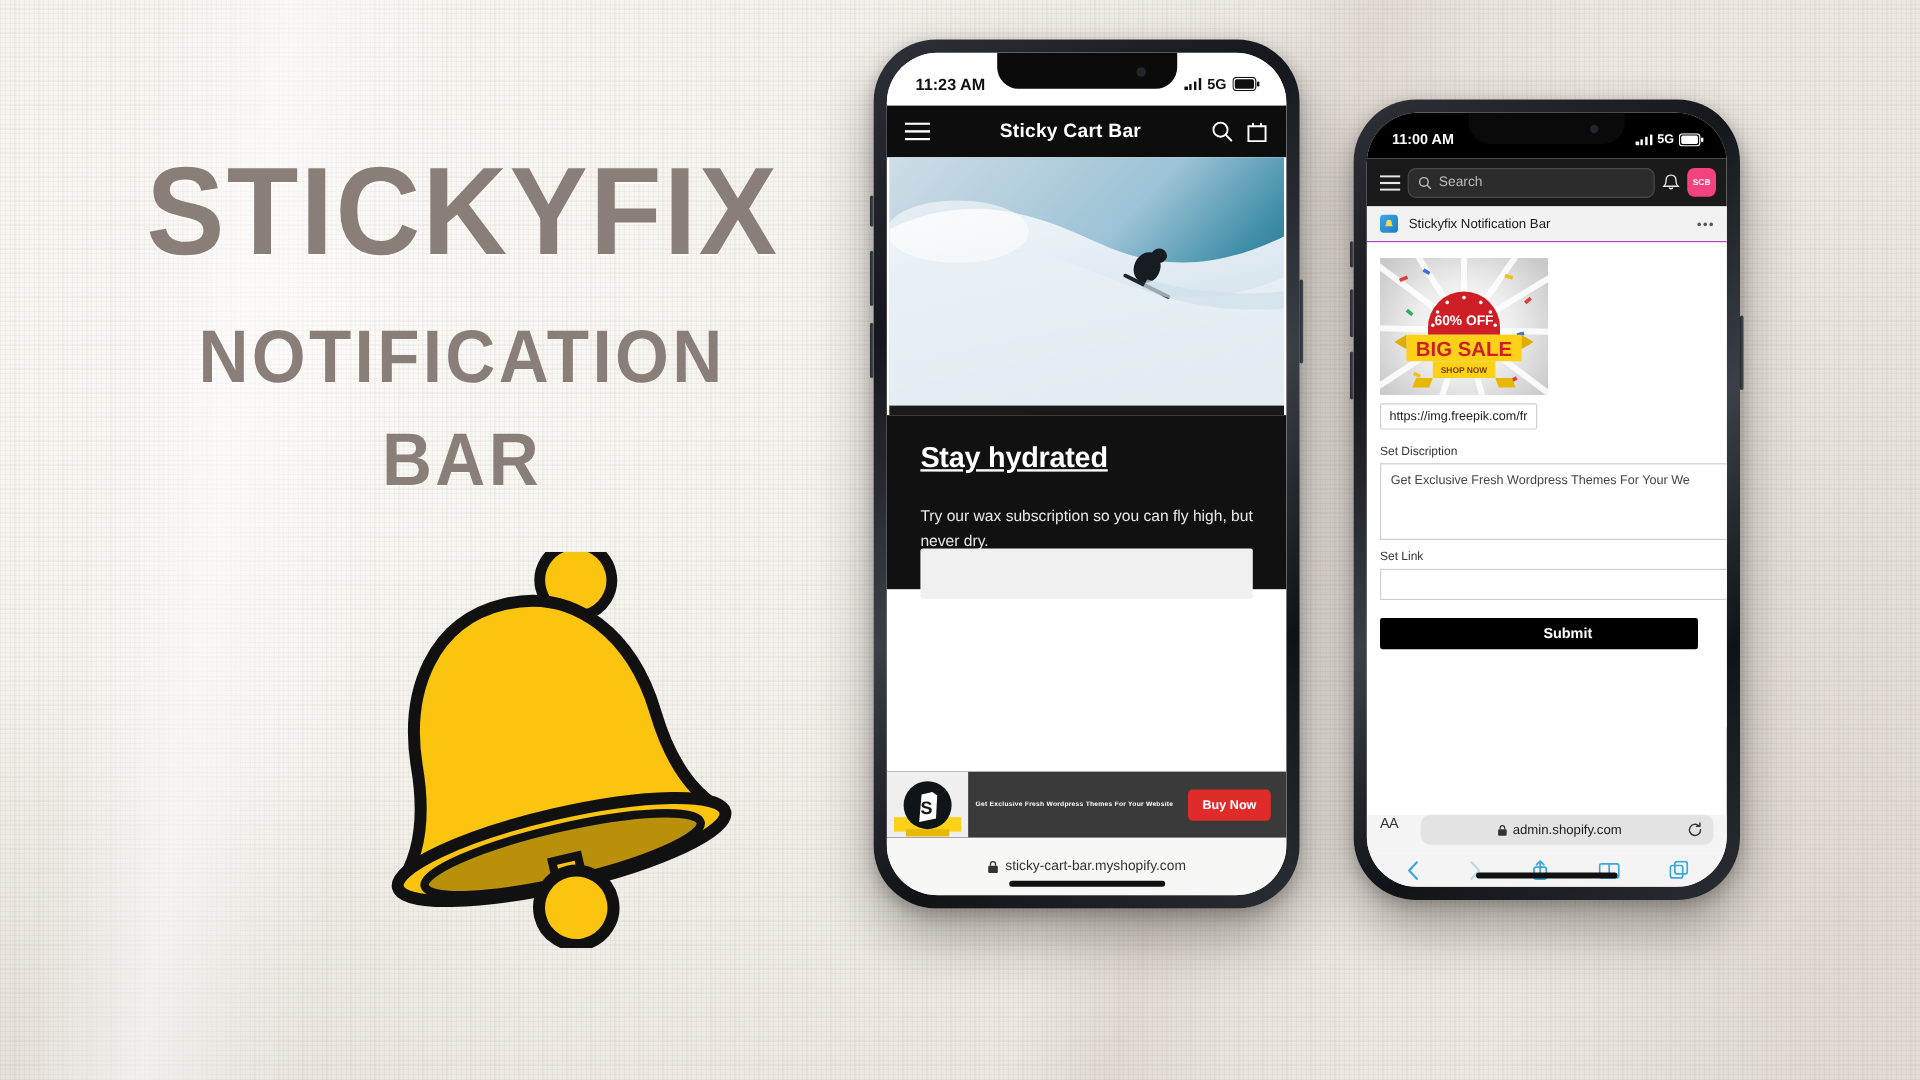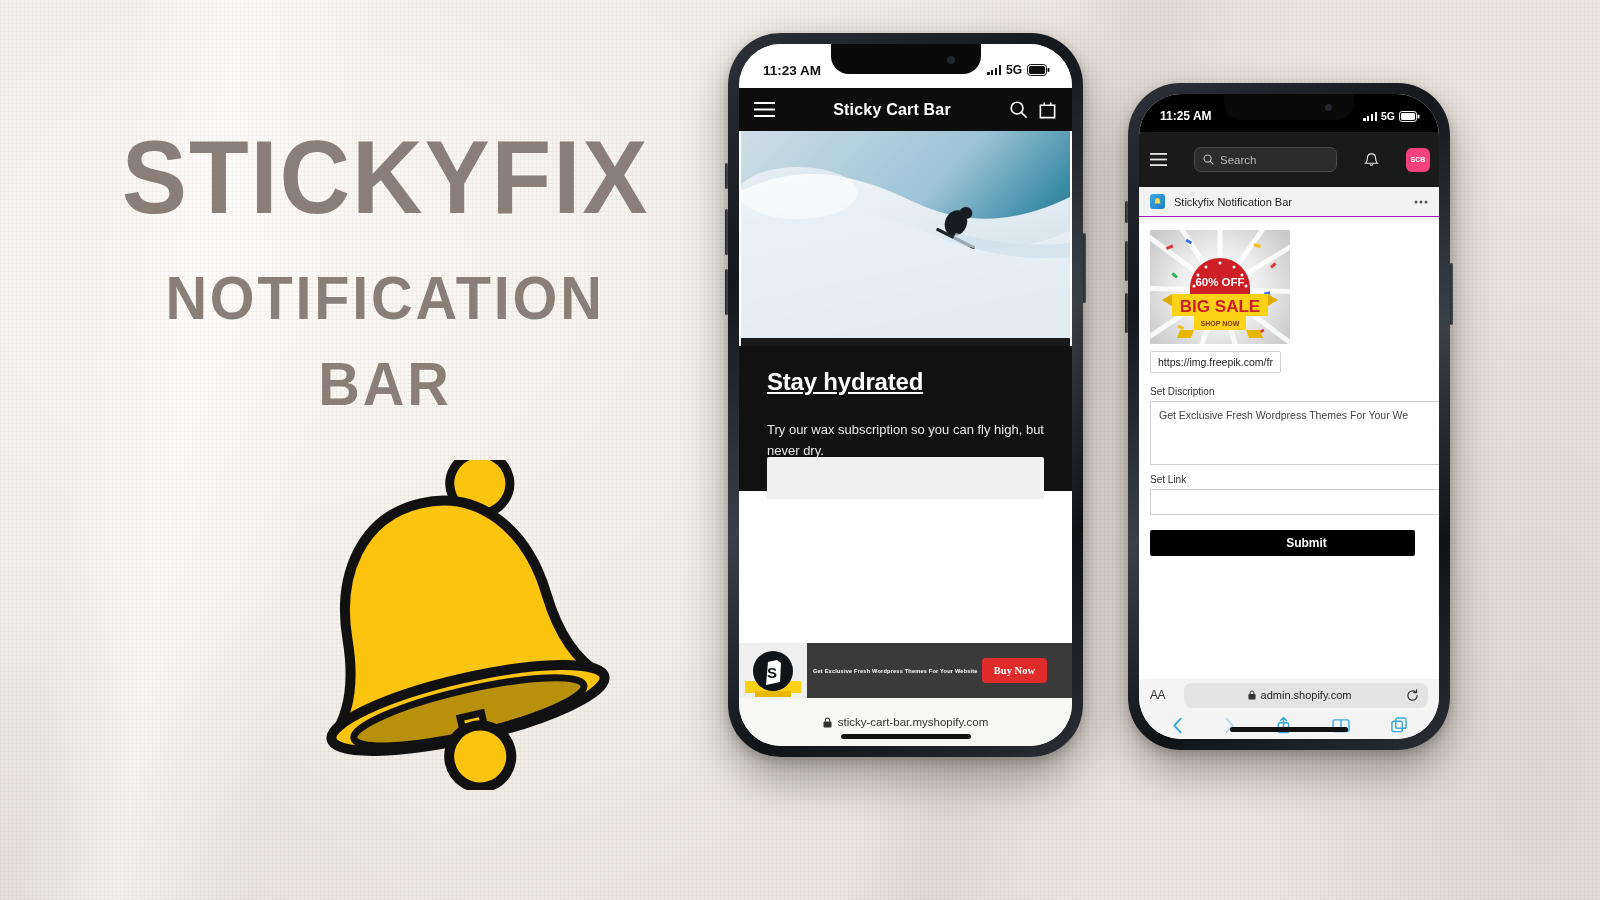--- a/index.html
+++ b/index.html
@@ -121,40 +121,40 @@
     position: absolute; left: 0; right: 0; bottom: 48px; height: 55px;
     background: #3a3a3a; display: flex; align-items: center; z-index: 25;
   }
   #p1-sticky .thumb { width: 68px; height: 55px; position: relative; flex: none; }
   #p1-sticky .msg {
     flex: 1; color: #fff; font-size: 5.6px; font-weight: 700;
     letter-spacing: .2px; padding: 0 6px; white-space: nowrap; overflow: hidden;
   }
   #p1-sticky .buy {
     background: #e02b2b; color: #fff; font-size: 10.5px; font-weight: 700;
-    padding: 7px 12px; border-radius: 4px; margin-right: 25px; flex: none; font-family: Liberation Serif, serif;
+    padding: 7px 12px; border-radius: 4px; margin-right: 13px; flex: none;
   }
   #p1-urlbar {
     position: absolute; left: 0; right: 0; bottom: 0; height: 48px;
     background: #f7f7f5; display: flex; align-items: center; justify-content: center;
     gap: 6px; font-size: 11.5px; color: #333; z-index: 20;
   }
 
   
   #phone2 { left: 1128px; top: 83px; width: 322px; height: 667px; }
   #phone2 .notch { width: 130px; height: 26px; }
   #p2-status {
     height: 38px; background: #000; display: flex; align-items: center;
     justify-content: space-between; padding: 6px 19px 0 21px;
     font-size: 12px; font-weight: 700; color: #fff;
   }
   #p2-status .right { display: flex; align-items: center; gap: 4px; }
   #p2-topbar {
-    height: 55px; background: #1a1a1a; display: flex; align-items: center;
-    gap: 27px; padding: 0 9px 0 11px;
+    height: 40px; background: #1a1a1a; display: flex; align-items: center;
+    gap: 6px; padding: 0 9px 0 11px;
   }
   #p2-search {
     flex: 1; height: 25px; background: #2c2c2c; border: 1px solid #4a4a4a;
     border-radius: 7px; display: flex; align-items: center; gap: 6px; padding: 0 8px;
     color: #b9b9b9; font-size: 11.5px;
   }
   #p2-avatar {
     width: 24px; height: 24px; border-radius: 6px; background: #f4427e;
     color: #fff; font-size: 7px; font-weight: 700;
     display: flex; align-items: center; justify-content: center; flex: none;
@@ -189,21 +189,21 @@
     margin-top: 4px; height: 26px; background: #fff;
     border: 1px solid #cfcfcf; border-right: none;
   }
   #p2-submit {
     margin-top: 15px; margin-right: 24px; height: 26px; background: #000000;
     color: #fff; font-size: 12px; font-weight: 700;
     display: flex; align-items: center; justify-content: center; border-radius: 2px; padding-left: 48px;
   }
   #p2-safari {
     position: absolute; left: 0; right: 0; bottom: 28px; height: 32px;
-    background: #f4f4f4; display: flex; align-items: center; padding: 0 11px; z-index: 20;
+    background: #f4f4f4; display: flex; padding: 0 11px; z-index: 20;
   }
   #p2-safari .pill {
     flex: 1; height: 25px; background: #e3e3e3; border-radius: 8px;
     display: flex; align-items: center; padding: 0 9px;
     font-size: 11px; color: #222;
   }
   #p2-nav {
     position: absolute; left: 0; right: 0; bottom: 0; height: 28px;
     background: #f4f4f4; display: flex; align-items: center;
     justify-content: space-around; padding: 0 12px; z-index: 20;
@@ -351,21 +351,21 @@
     <div class="btn-side" style="left:-3px; top:158px; width:3px; height:40px;"></div>
     <div class="btn-side" style="left:-3px; top:210px; width:3px; height:40px;"></div>
     <div class="btn-side" style="right:-3px; top:180px; width:3px; height:62px;"></div>
 
     <div class="phone-inner">
       <div class="notch" style="background:#0a0a0a;">
         <div style="position:absolute;right:22px;top:10px;width:7px;height:7px;border-radius:50%;background:#22262c;"></div>
       </div>
 
       <div id="p2-status">
-        <span>11:25 AM</span>
+        <span>11:00 AM</span>
         <span class="right">
           <span class="sig-bars">
             <i style="height:3px"></i>
               <i style="height:5px"></i>
               <i style="height:7px"></i>
               <i style="height:9px"></i>
           </span>
           <span style="font-size:10.5px;">5G</span>
           <svg width="21" height="11">
             <rect x="0.5" y="0.5" width="17" height="10" rx="2.6" fill="none" stroke="#fff"></rect>

